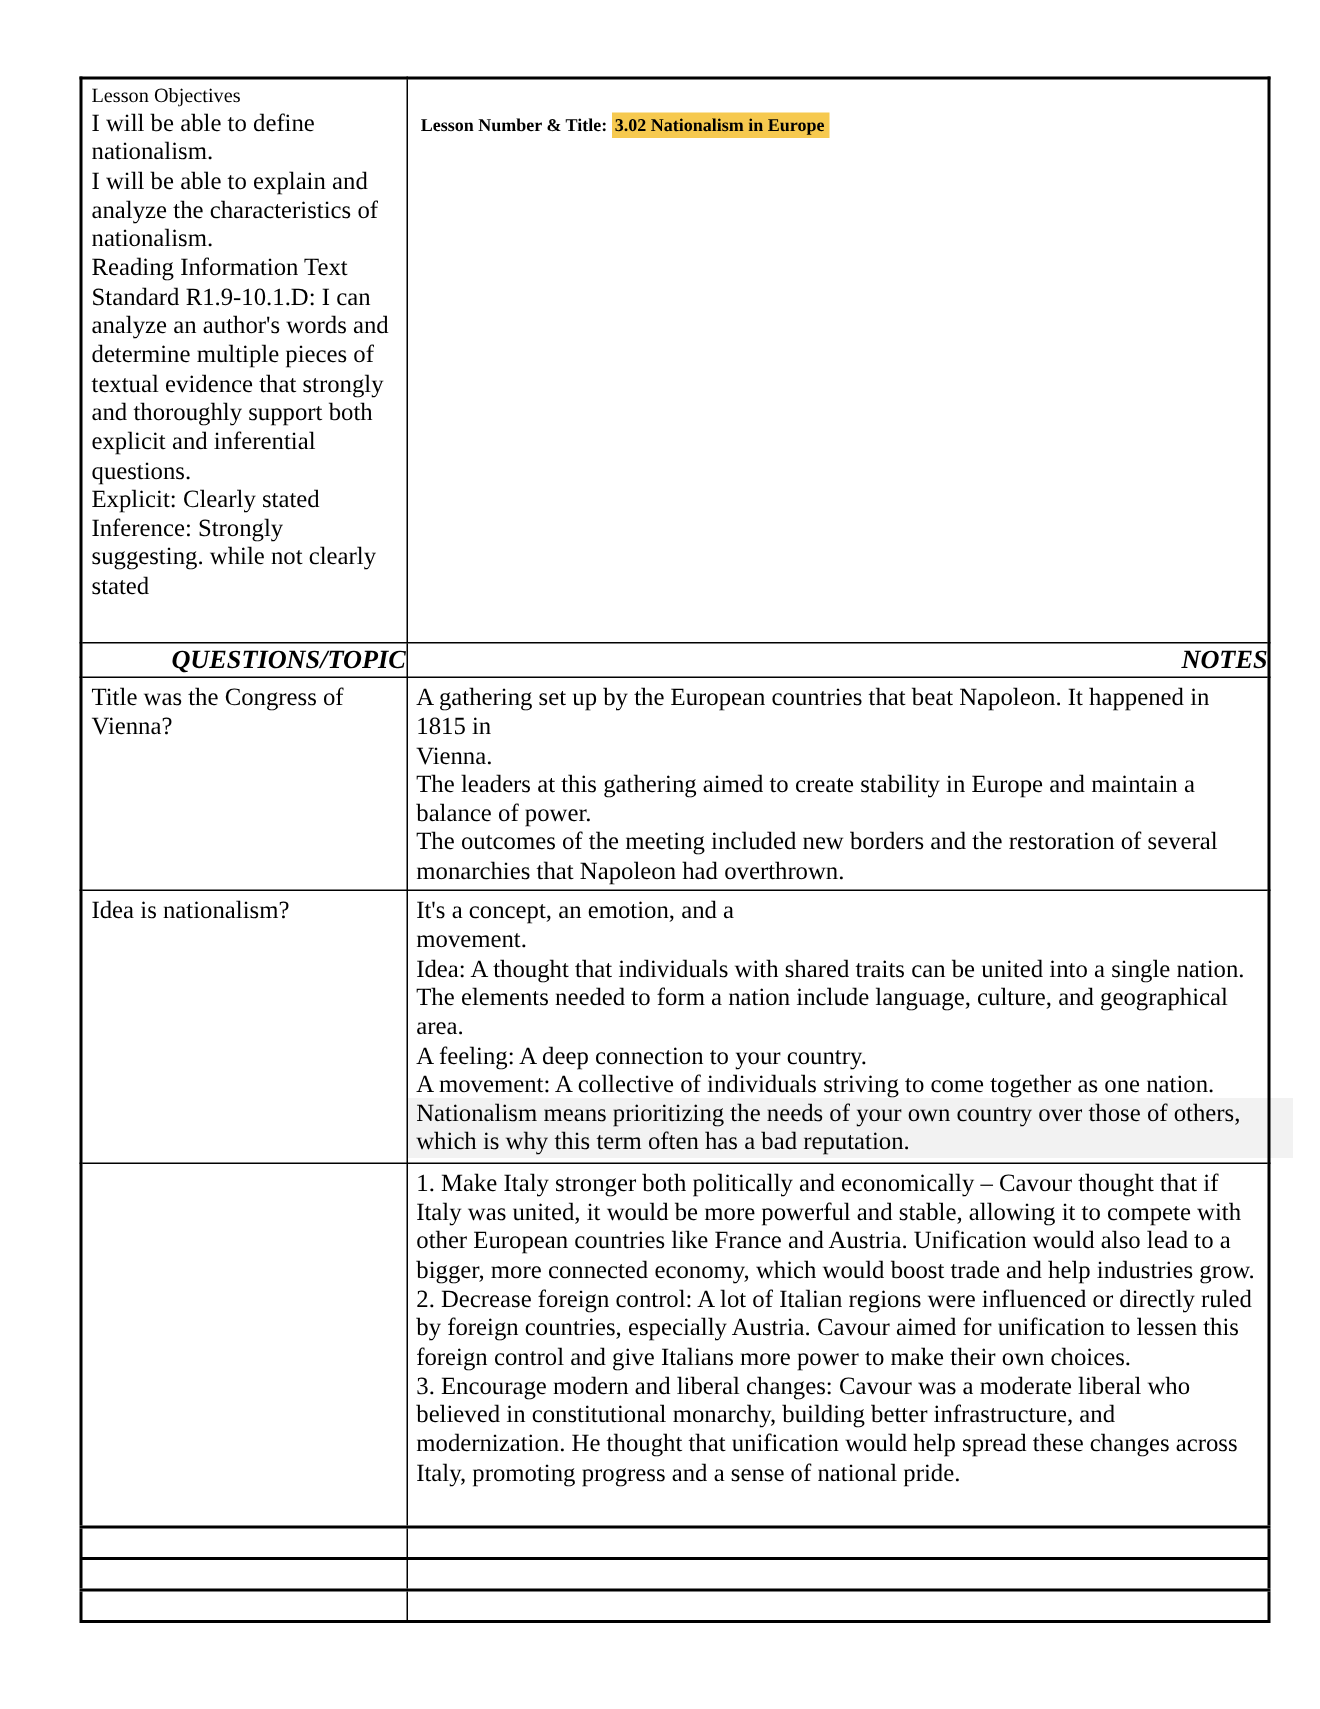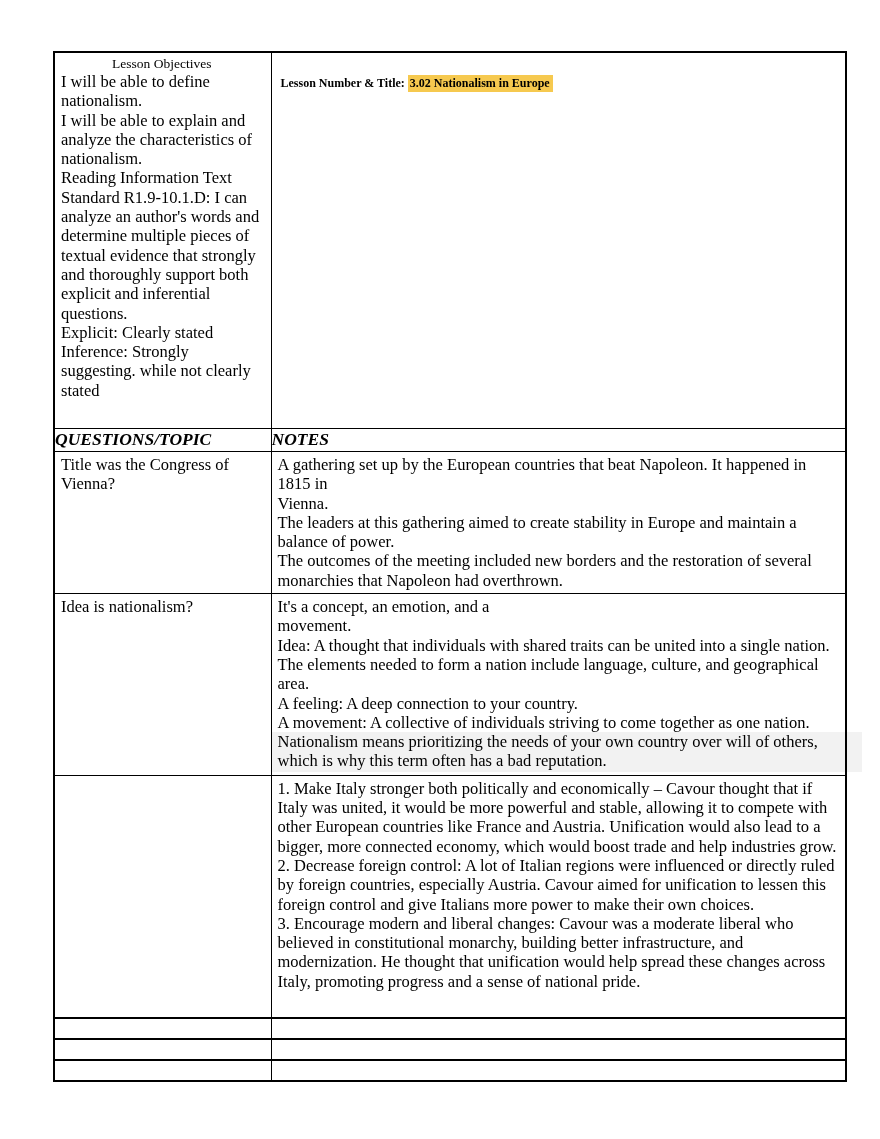--- a/index.html
+++ b/index.html
@@ -40,35 +40,34 @@
   }
   tr.empty-row td {
     border-top-width: 2.4px;
     border-bottom-width: 2.4px;
     padding: 0;
   }
   .prewrap { white-space: pre-wrap; }
   .objectives-heading {
     font-size: 13.5px;
     line-height: 17px;
-    text-align: center;
   }
   td.title-cell {
     padding-top: 20px;
     padding-left: 9px;
     font-weight: bold;
     font-size: 12px;
     line-height: 21px;
   }
   .hl-yellow {
     background: #F6C94F;
     padding: 1px 3px 2px 2px;
   }
   td.hdr {
-    text-align: left;
+    text-align: right;
     font-weight: bold;
     font-style: italic;
     font-size: 17.5px;
     line-height: 19.5px;
     padding: 1px 0 2px 0;
   }
   td.question-cell { padding-top: 3px; }
   td.notes-cell { padding-top: 3px; margin-left: 16px; }
   .note-highlight {
     position: relative;
@@ -133,21 +132,21 @@
     <tr style="height:172px">
       <td class="question-cell">
         <div class="prewrap">Idea is nationalism?</div>
       </td>
       <td class="notes-cell">
         <div class="prewrap">It's a concept, an emotion, and a
 movement.
 Idea: A thought that individuals with shared traits can be united into a single nation. The elements needed to form a nation include language, culture, and geographical area.
 A feeling: A deep connection to your country.
 A movement: A collective of individuals striving to come together as one nation.</div>
-        <div class="note-highlight">Nationalism means prioritizing the needs of your own country over will of others, which is why this term often has a bad reputation.</div>
+        <div class="note-highlight">Nationalism means prioritizing the needs of your own country over those of others, which is why this term often has a bad reputation.</div>
       </td>
     </tr>
 
     <tr style="height:243px">
       <td class="question-cell">
         <div class="prewrap"></div>
       </td>
       <td class="notes-cell">
         <div class="prewrap">1. Make Italy stronger both politically and economically – Cavour thought that if Italy was united, it would be more powerful and stable, allowing it to compete with other European countries like France and Austria. Unification would also lead to a bigger, more connected economy, which would boost trade and help industries grow.
 2. Decrease foreign control: A lot of Italian regions were influenced or directly ruled by foreign countries, especially Austria. Cavour aimed for unification to lessen this foreign control and give Italians more power to make their own choices.

